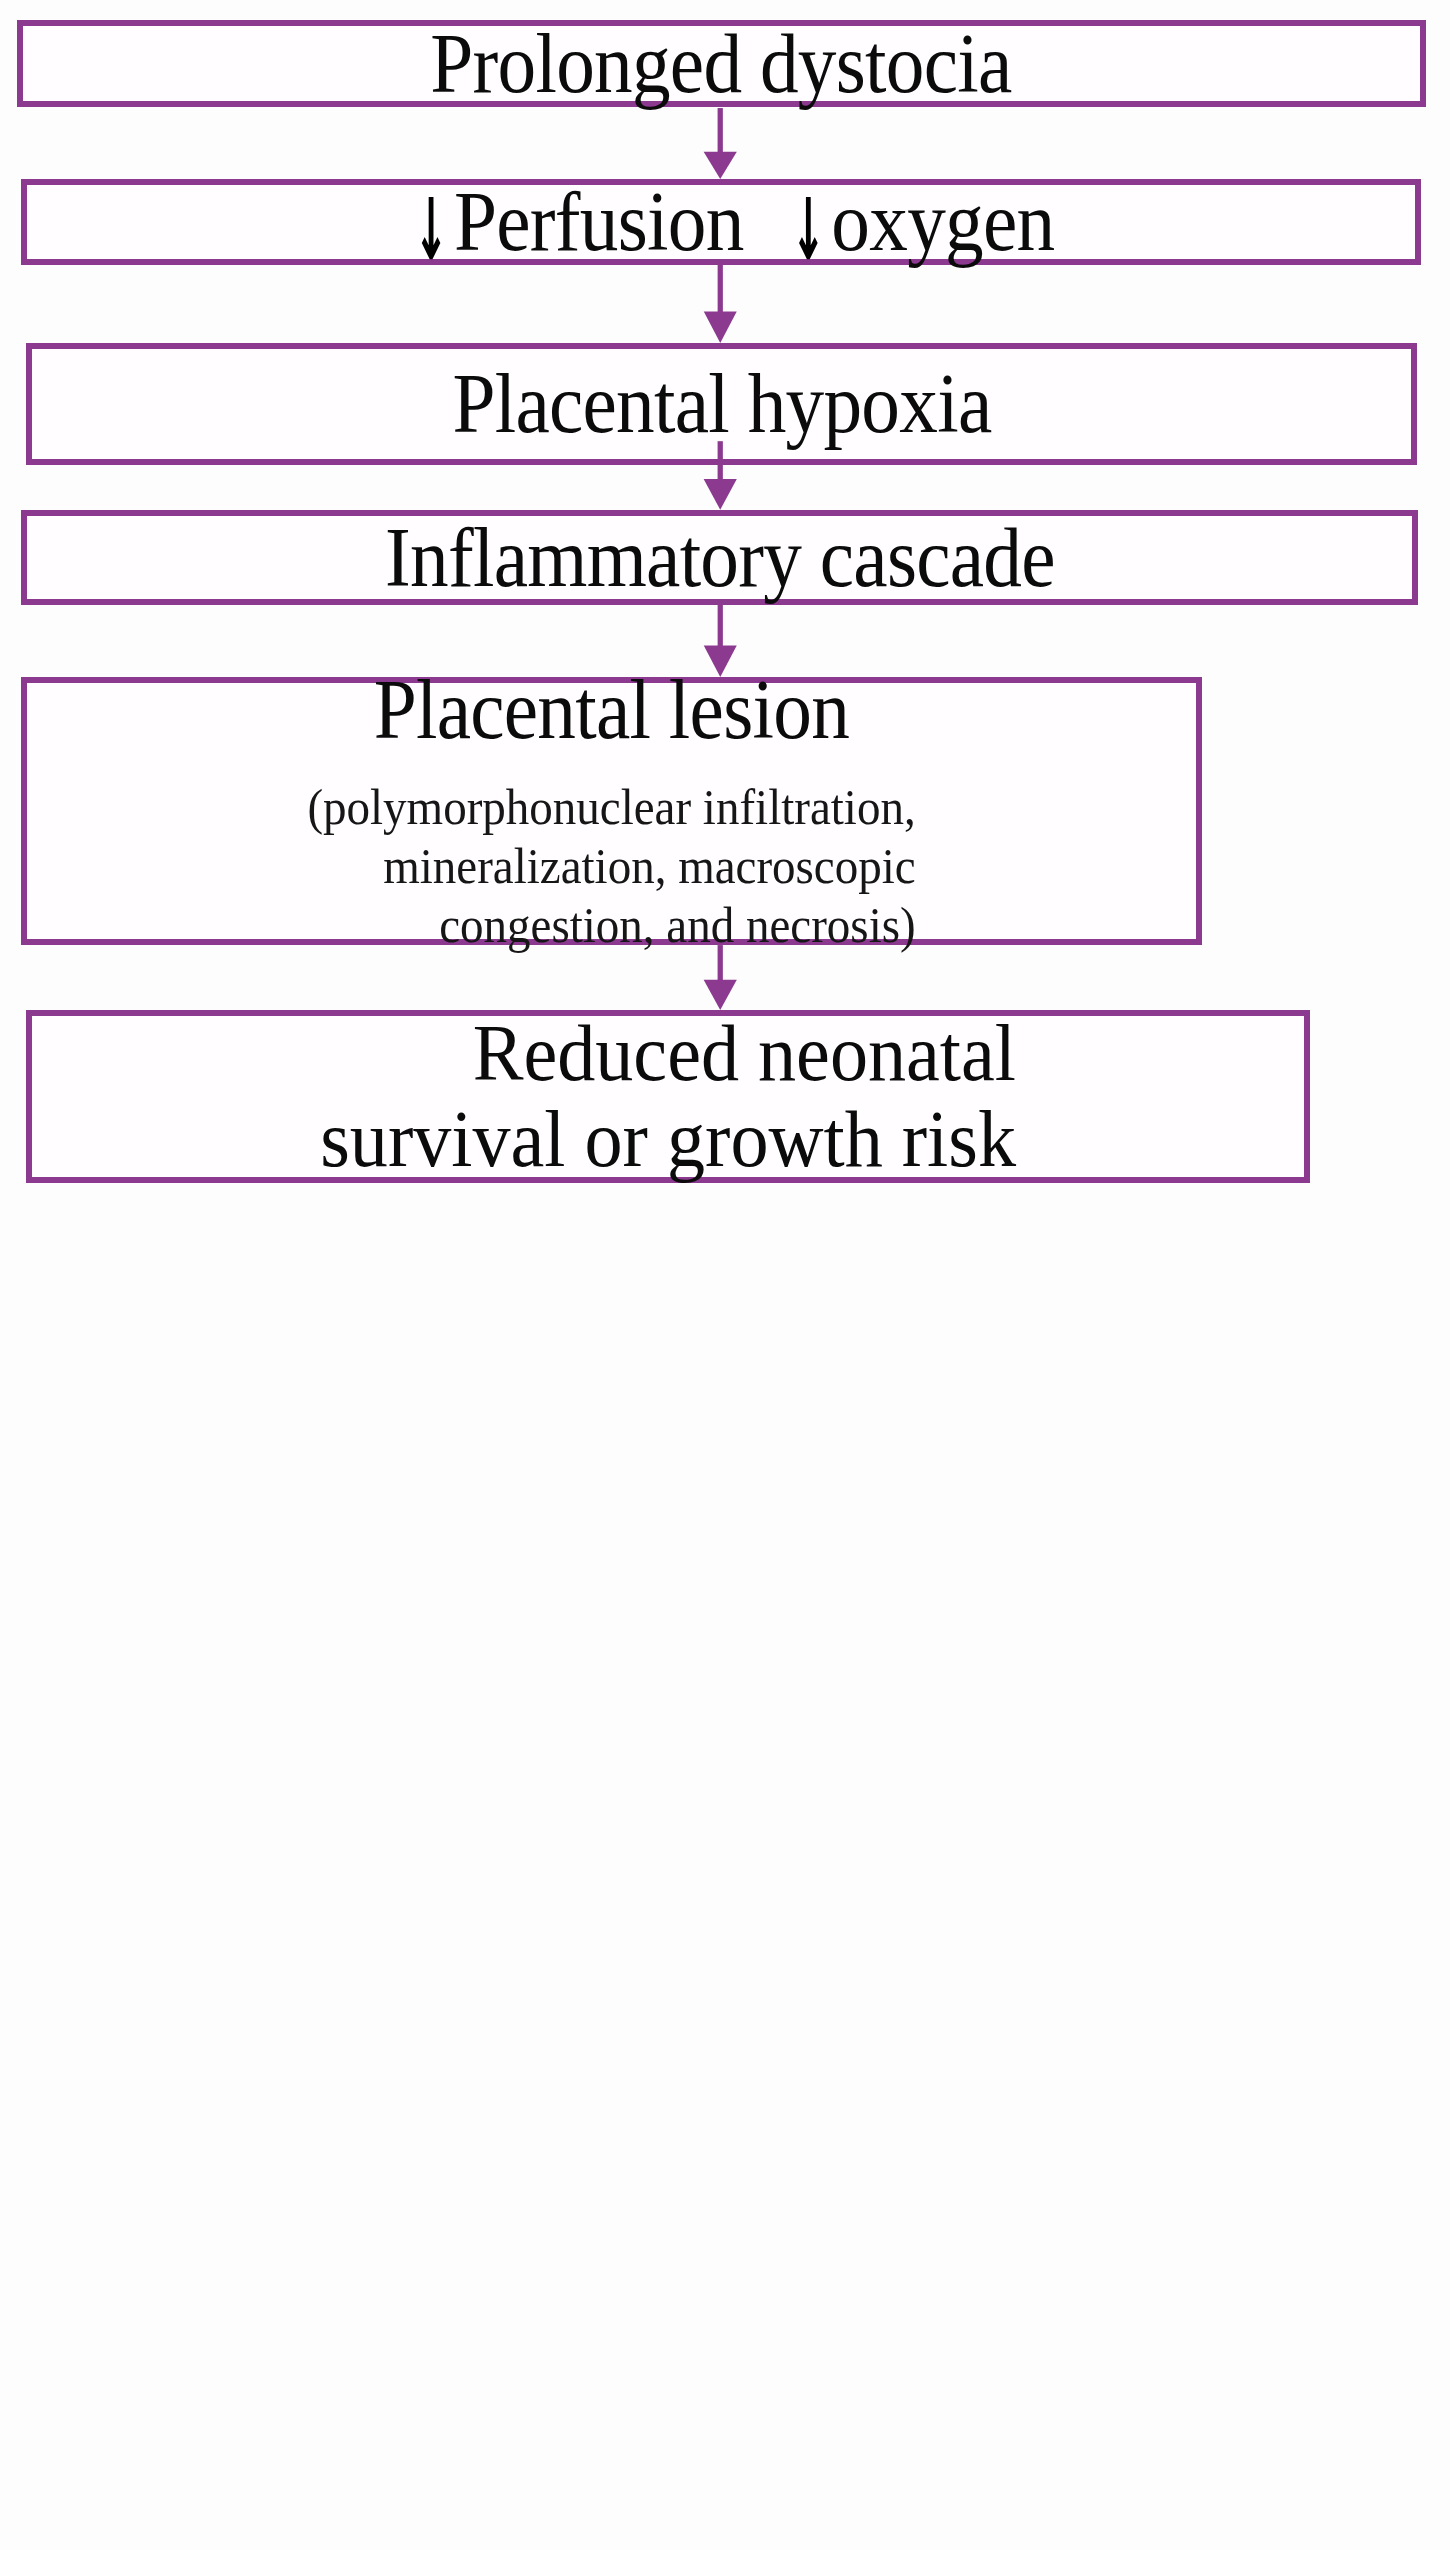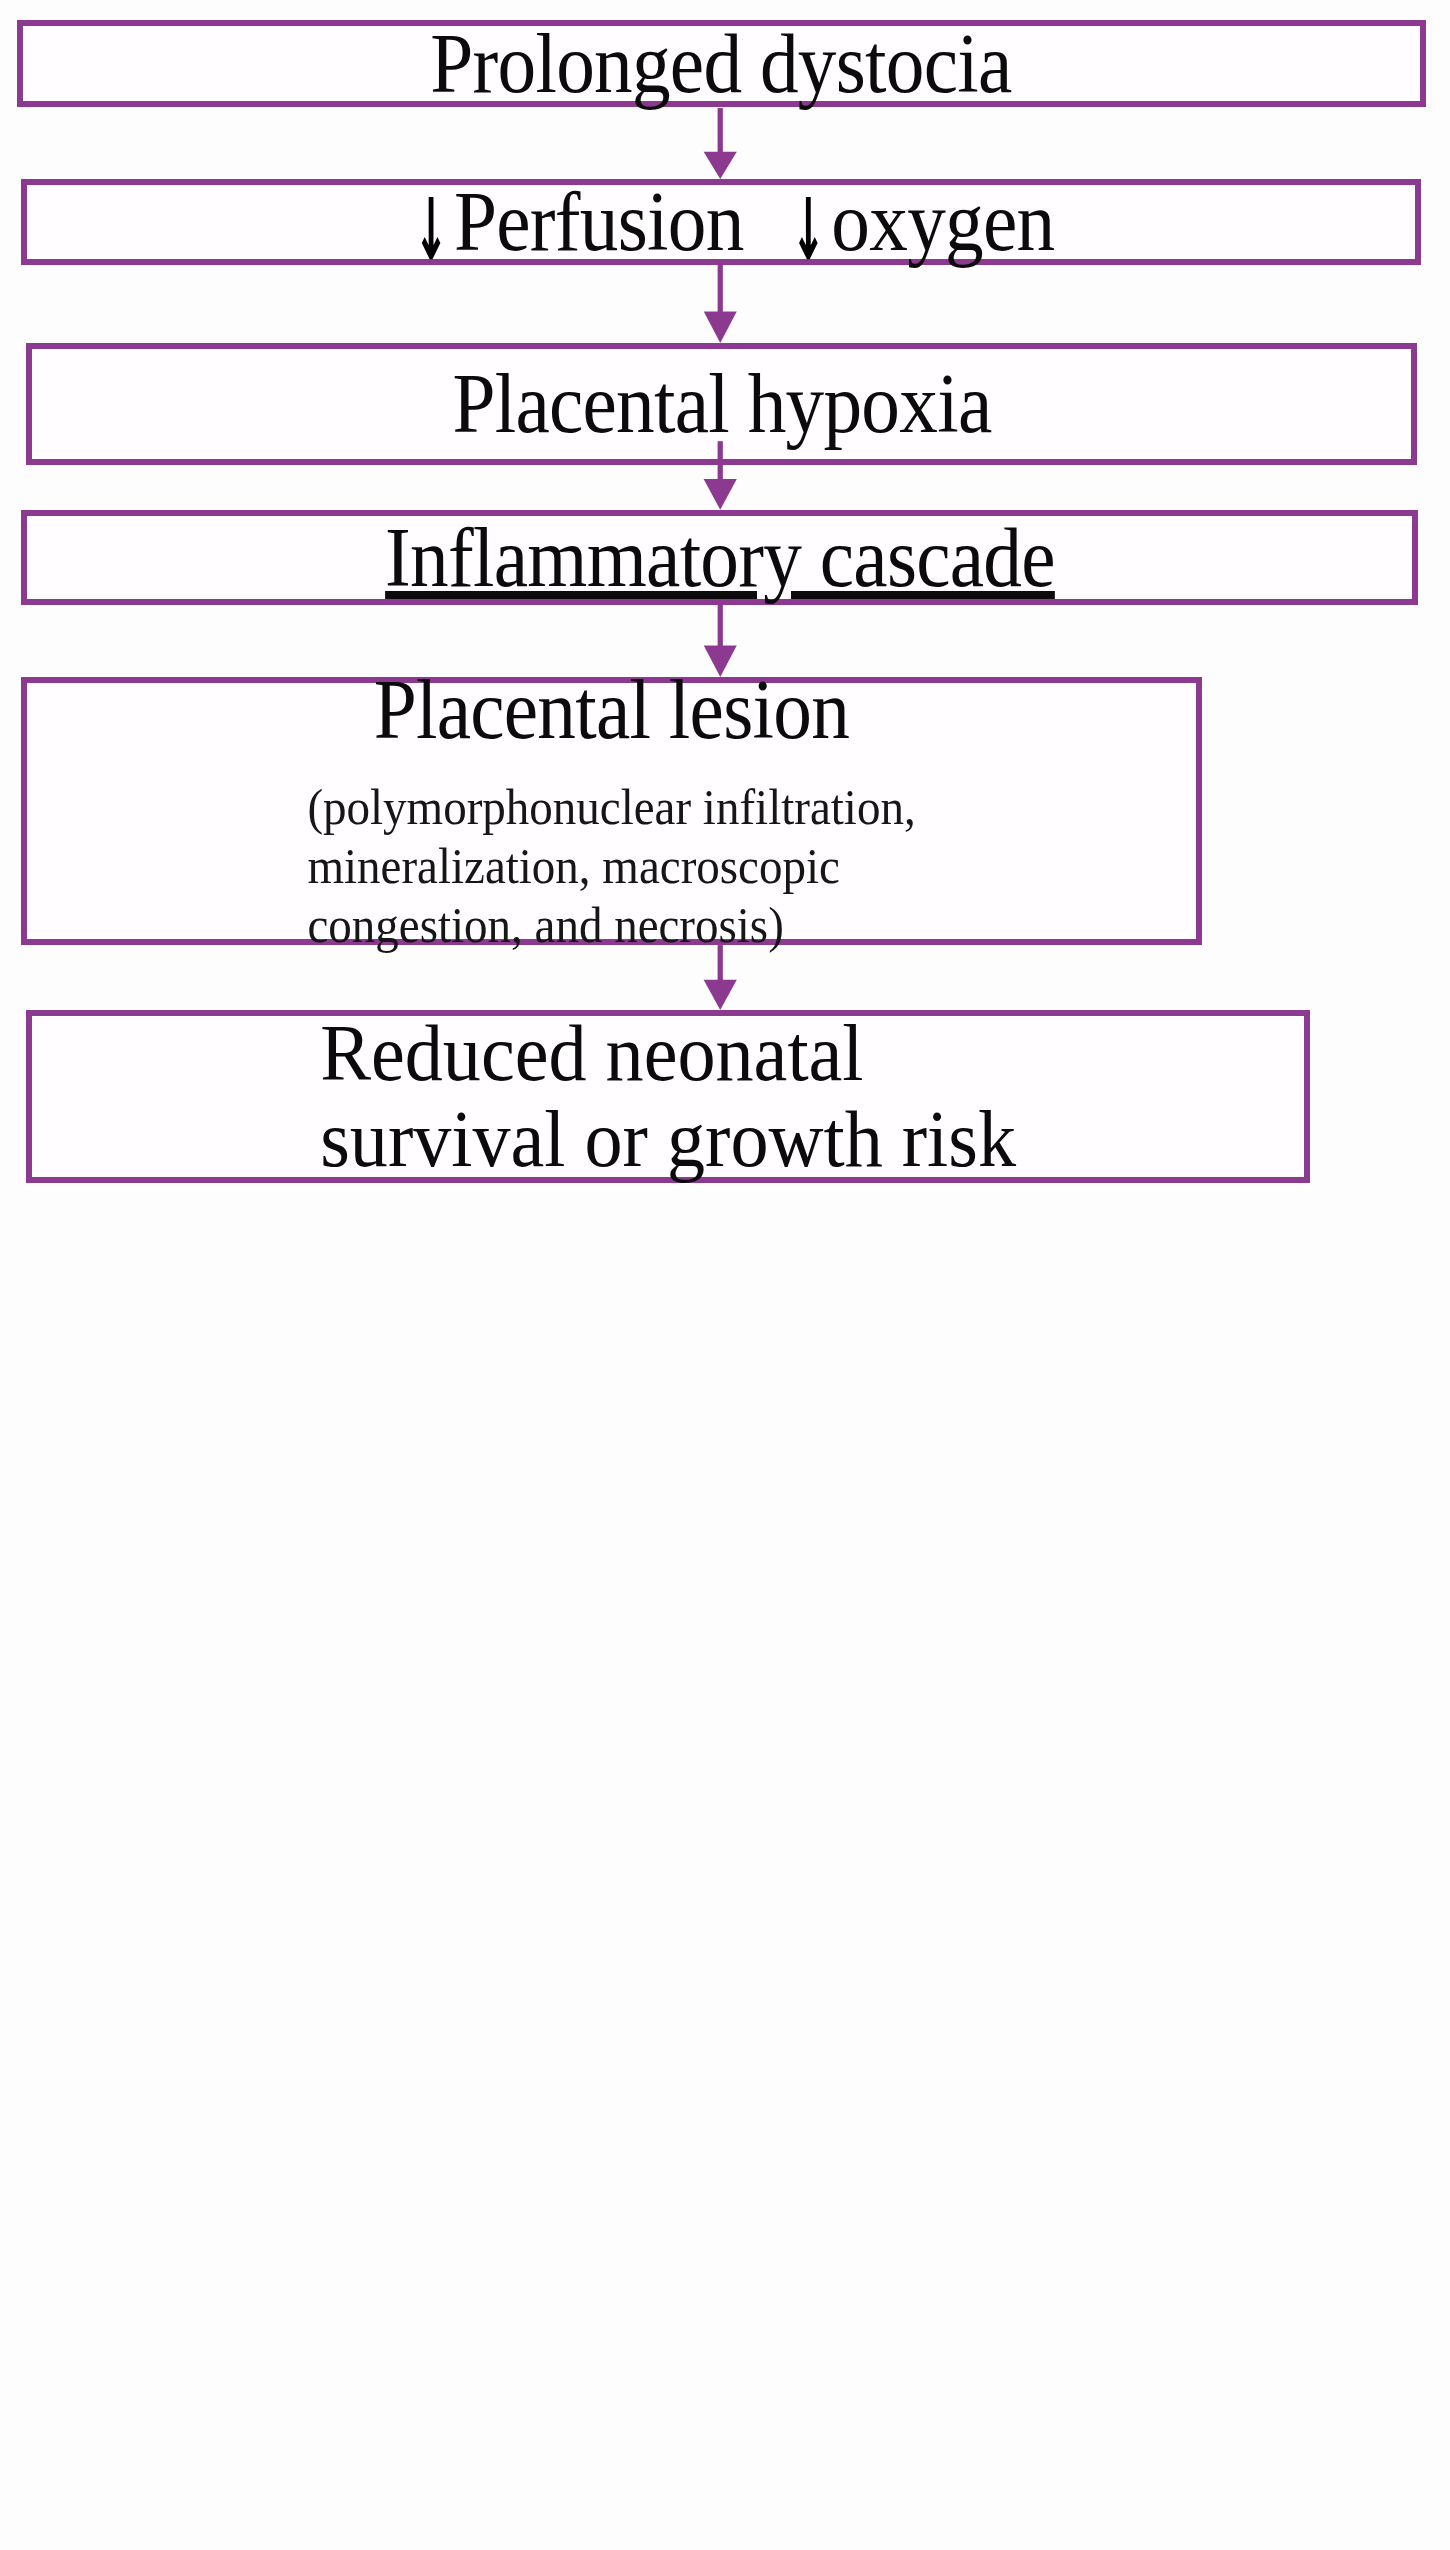--- a/index.html
+++ b/index.html
@@ -25,21 +25,21 @@
   
   .node {
     position: absolute;
     box-sizing: border-box;
     background: #fffdff;
     border: 6.8px solid #8B3A8F;
     display: flex;
     flex-direction: column;
     align-items: center;
     justify-content: center;
-    text-align: left;
+    text-align: right;
     color: #0b0b0b;
   }
 
   .node-title {
     font-size: 84px;
     line-height: 1.02;
     letter-spacing: -0.8px;
     font-weight: 400;
     white-space: nowrap;
     transform: scaleX(0.92);
@@ -71,21 +71,21 @@
     vertical-align: -4.5px;
     transform: scaleX(0.62) scaleY(1.18);
     transform-origin: center;
     margin-right: -4.5px;
   }
 
   
   #node-0 { left: 16.6px;  top: 20.4px;   width: 1409px; height: 87px; }
   #node-1 { left: 21px;  top: 179px;  width: 1400px; height: 86px; padding-left: 16px; }
   #node-2 { left: 26px;  top: 343px;  width: 1391px; height: 122px; }
-  #node-3 { left: 21px;  top: 510px;  width: 1397px; height: 95px; text-decoration: underline; }
+  #node-3 { left: 21px;  top: 510px;  width: 1397px; height: 95px; }
   #node-4 { left: 21px;  top: 677px;  width: 1181px; height: 268px; }
   #node-5 { left: 26px;  top: 1010px; width: 1284px; height: 173px; }
 
   
   .connector {
     position: absolute;
     left: 0;
     width: 100%;
     pointer-events: none;
   }

